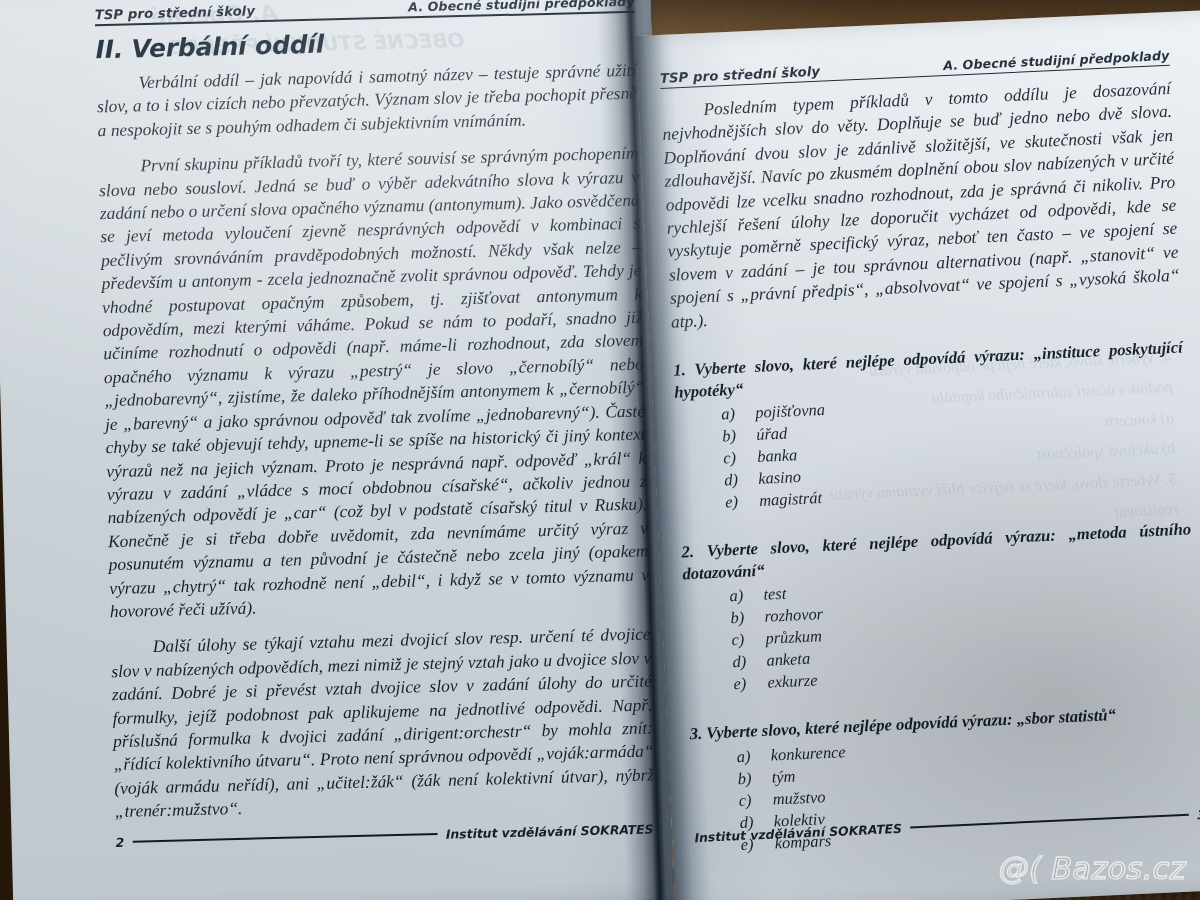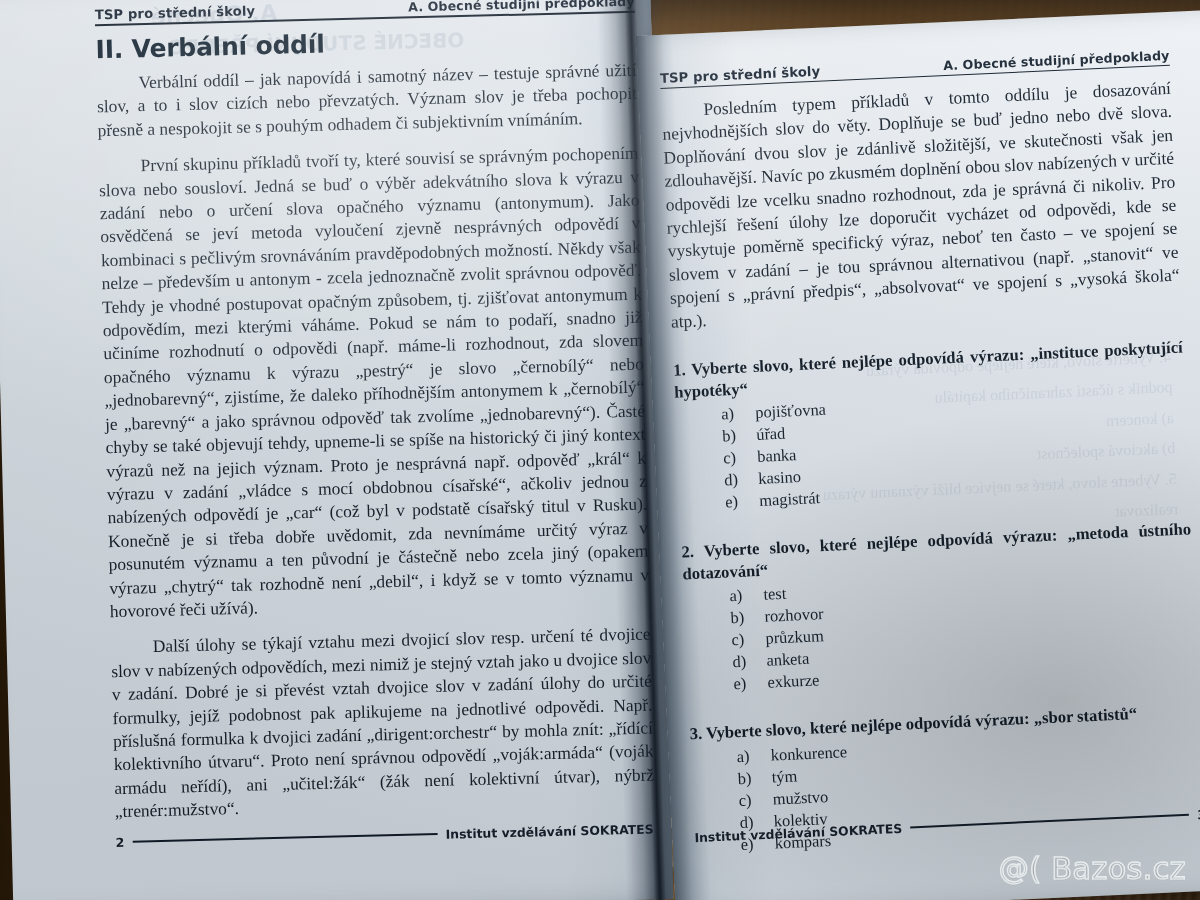--- a/index.html
+++ b/index.html
@@ -7,20 +7,21 @@
     padding: 0;
     background: #2b2b2b;
   }
   #scene {
     position: relative;
     width: 1200px;
     height: 900px;
     overflow: hidden;
     font-family: "Liberation Serif", serif;
     background: #7f1d1d;
+    font-style: italic;
   }
 
   
   .wood {
     position: absolute;
     inset: 0;
     background:
       repeating-linear-gradient(96deg,
         rgba(0,0,0,0.18) 0px,
         rgba(0,0,0,0.02) 3px,

